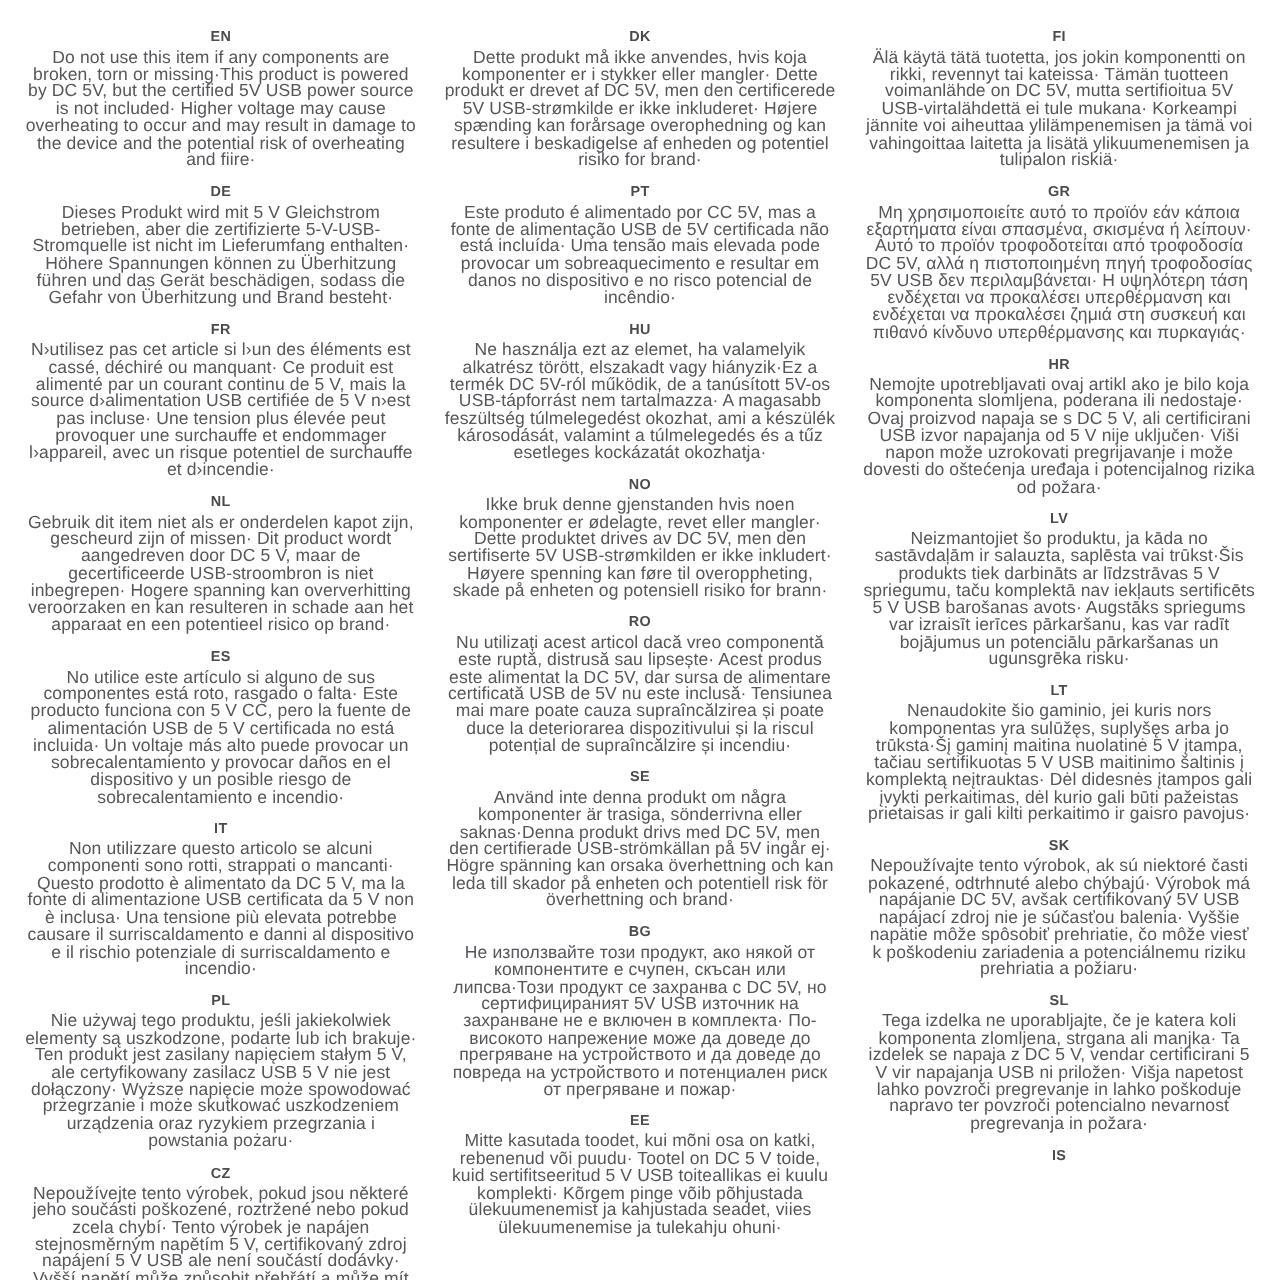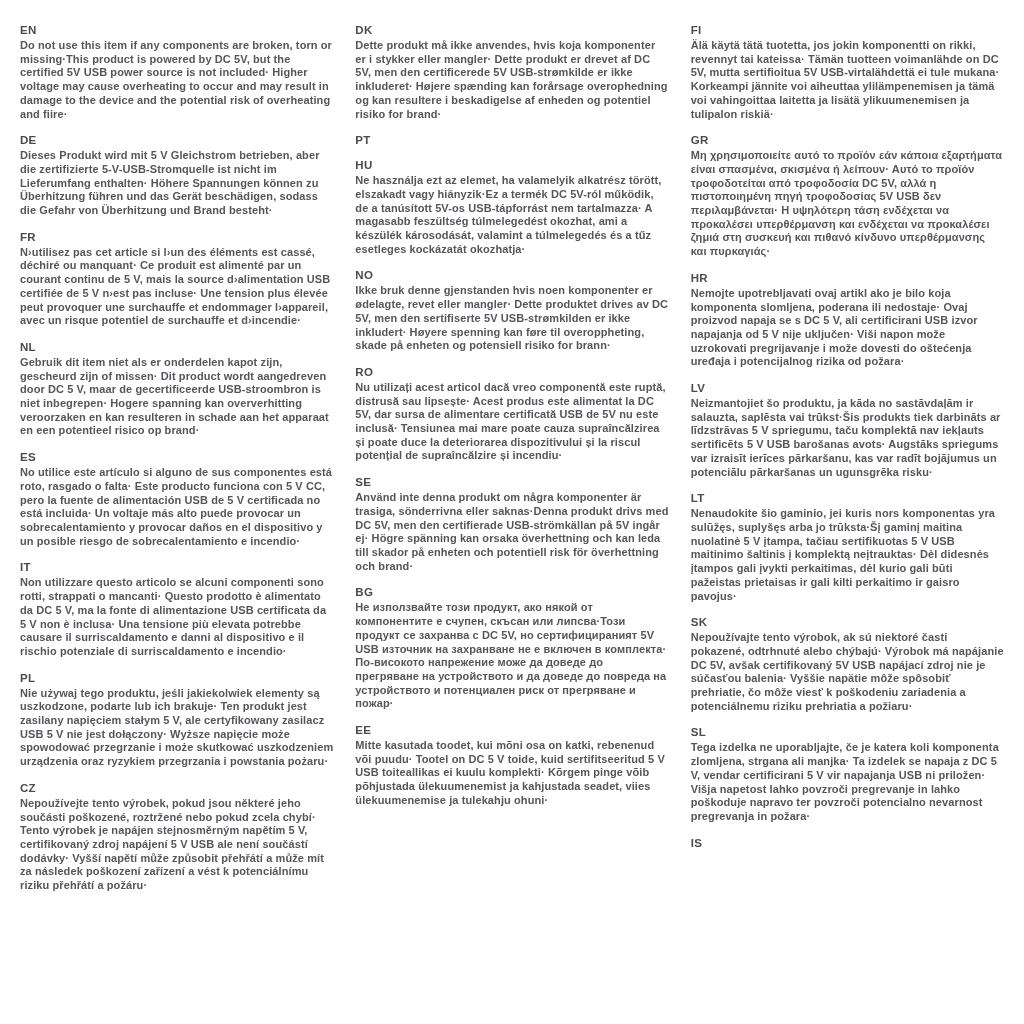--- a/index.html
+++ b/index.html
@@ -11,40 +11,40 @@
     width: 1024px;
     height: 1024px;
     box-sizing: border-box;
     padding: 24px 20px 20px 20px;
     display: grid;
     grid-template-columns: repeat(3, 1fr);
     column-gap: 22px;
     font-family: "Liberation Sans", "DejaVu Sans", sans-serif;
     color: #55565b;
     overflow: hidden;
+    text-align: center;
   }
   .col {
     min-width: 0;
   }
   .sec {
     margin: 0 0 13px 0;
   }
   .code {
     font-size: 11.5px;
     font-weight: 700;
     color: #4a4b4f;
     margin: 0 0 3px 0;
     letter-spacing: 0.3px;
   }
   .body {
-    font-size: 11px;
+    font-size: 14px;
     line-height: 13.7px;
     margin: 0;
     letter-spacing: 0.1px;
-    font-weight: bold;
   }
 </style>
 </head>
 <body>
 
 <div class="page">
 
   <div class="col">
     <div class="sec">
       <h2 class="code">EN</h2>
@@ -80,20 +80,21 @@
     </div>
   </div>
 
   <div class="col">
     <div class="sec">
       <h2 class="code">DK</h2>
       <p class="body">Dette produkt må ikke anvendes, hvis koja komponenter er i stykker eller mangler· Dette produkt er drevet af DC 5V, men den certificerede 5V USB-strømkilde er ikke inkluderet· Højere spænding kan forårsage overophedning og kan resultere i beskadigelse af enheden og potentiel risiko for brand·</p>
     </div>
     <div class="sec">
       <h2 class="code">PT</h2>
+      <p class="body">Este produto é alimentado por CC 5V, mas a fonte de alimentação USB de 5V certificada não está incluída· Uma tensão mais elevada pode provocar um sobreaquecimento e resultar em danos no dispositivo e no risco potencial de incêndio·</p>
     </div>
     <div class="sec">
       <h2 class="code">HU</h2>
       <p class="body">Ne használja ezt az elemet, ha valamelyik alkatrész törött, elszakadt vagy hiányzik·Ez a termék DC 5V-ról működik, de a tanúsított 5V-os USB-tápforrást nem tartalmazza· A magasabb feszültség túlmelegedést okozhat, ami a készülék károsodását, valamint a túlmelegedés és a tűz esetleges kockázatát okozhatja·</p>
     </div>
     <div class="sec">
       <h2 class="code">NO</h2>
       <p class="body">Ikke bruk denne gjenstanden hvis noen komponenter er ødelagte, revet eller mangler· Dette produktet drives av DC 5V, men den sertifiserte 5V USB-strømkilden er ikke inkludert· Høyere spenning kan føre til overoppheting, skade på enheten og potensiell risiko for brann·</p>
     </div>
     <div class="sec">

